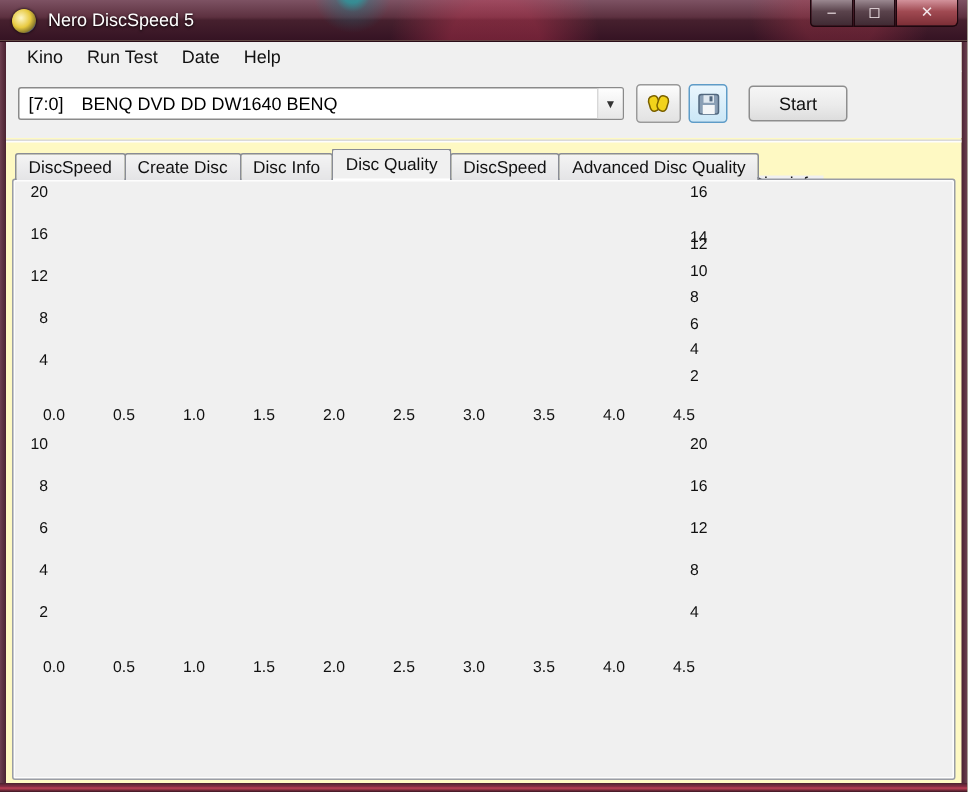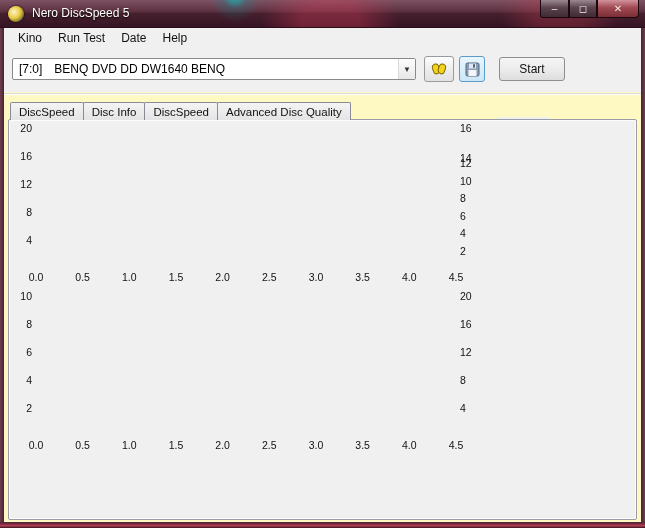--- a/index.html
+++ b/index.html
@@ -126,21 +126,23 @@
         <rect x="8" y="2.2" width="2" height="3.4" fill="#51677e"></rect>
         <rect x="3.5" y="8" width="8" height="6" fill="#f4f6f8"></rect>
       </svg>
     </div>
     <div class="push-btn" id="btn-start">Start</div>
   </div>
   <div id="toolbar-sep"></div>
 
   <div id="tabstrip">
     <div class="tab">DiscSpeed</div>
+    <div class="tab">Create Disc</div>
     <div class="tab">Disc Info</div>
+    <div class="tab active">Disc Quality</div>
     <div class="tab">DiscSpeed</div>
     <div class="tab">Advanced Disc Quality</div>
   </div>
 
   <div id="panel"></div>
 
   <div class="plot" id="plot1" style="left:36px;top:128px;width:420px;height:140px;"><svg width="420" height="140">
         <line x1="0" y1="0" x2="0" y2="140" stroke="#14143e" stroke-width="1"></line>
         <line x1="4.666666666666667" y1="0" x2="4.666666666666667" y2="140" stroke="#14143e" stroke-width="1"></line>
         <line x1="9.333333333333334" y1="0" x2="9.333333333333334" y2="140" stroke="#14143e" stroke-width="1"></line>

